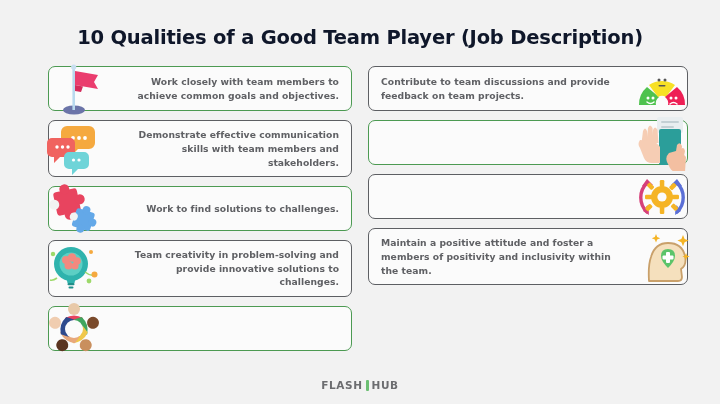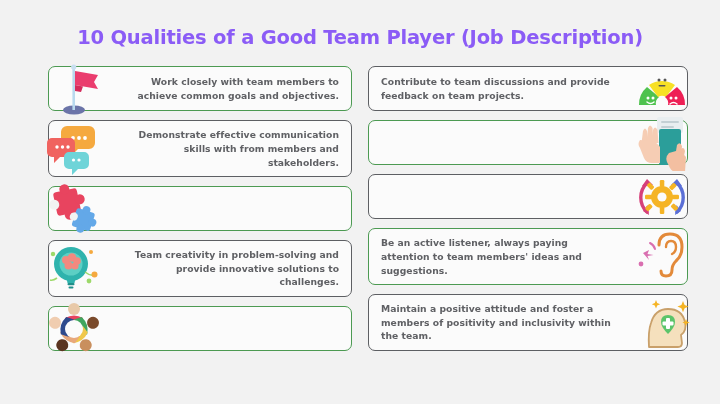--- a/index.html
+++ b/index.html
@@ -19,21 +19,21 @@
     background: #f2f2f2;
     position: relative;
     padding: 0;
   }
 
   
   .title {
     text-align: center;
     font-size: 19.5px;
     font-weight: bold;
-    color: #8b5cf6;
+    color: #0f172a;
     letter-spacing: -0.2px;
     padding-top: 26px;
     padding-bottom: 0;
     line-height: 1.2;
   }
 
   
   .columns {
     display: flex;
     gap: 16px;
@@ -160,21 +160,21 @@
               <circle cx="40" cy="18" r="1.9" fill="#fff"></circle>
             <path d="M7 18 h18 a5 5 0 0 1 5 5 v9 a5 5 0 0 1 -5 5 h-10 l-6 6 v-6 h-2 a5 5 0 0 1 -5 -5 v-9 a5 5 0 0 1 5 -5 z" fill="#f0635f"></path>
             <circle cx="12" cy="27" r="1.7" fill="#fff"></circle>
               <circle cx="17.5" cy="27" r="1.7" fill="#fff"></circle>
               <circle cx="23" cy="27" r="1.7" fill="#fff"></circle>
             <path d="M24 32 h15 a5 5 0 0 1 5 5 v7 a5 5 0 0 1 -5 5 h-6 l-6 6 v-6 h-3 a5 5 0 0 1 -5 -5 v-7 a5 5 0 0 1 5 -5 z" fill="#6fd4d8"></path>
             <circle cx="28.5" cy="40" r="1.6" fill="#fff"></circle>
               <circle cx="34" cy="40" r="1.6" fill="#fff"></circle>
           </svg>
         </span>
-        <div class="card-text">Demonstrate effective communication skills with from members and stakeholders.</div>
+        <div class="card-text">Demonstrate effective communication skills with team members and stakeholders.</div>
       </div>
 
       <div class="card green">
         <span class="icon-left">
           <svg width="58" height="58" viewBox="0 0 58 58">
             <g fill="#e8445f" transform="translate(6,6) rotate(-12 16 16)">
               <rect x="4" y="4" width="24" height="24" rx="3"></rect>
               <circle cx="16" cy="3" r="5"></circle>
                 <circle cx="29" cy="16" r="5"></circle>
               <circle cx="16" cy="29" r="5"></circle>
@@ -182,20 +182,21 @@
             </g>
             <g fill="#63a8e8" transform="translate(26,27) rotate(18 12 12)">
               <rect x="3" y="3" width="19" height="19" rx="2.5"></rect>
               <circle cx="12.5" cy="2.5" r="4"></circle>
                 <circle cx="22" cy="12.5" r="4"></circle>
               <circle cx="12.5" cy="22" r="4"></circle>
                 <circle cx="2.5" cy="12.5" r="4" fill="#f2f2f2"></circle>
             </g>
           </svg>
         </span>
+        <div class="card-text">Work to find solutions to challenges.</div>
       </div>
 
       <div class="card gray">
         <span class="icon-left">
           <svg width="58" height="58" viewBox="0 0 58 58">
             <circle cx="26" cy="24" r="17" fill="#2fb3ad"></circle>
             <circle cx="26" cy="24" r="11.5" fill="#5ccfc4"></circle>
             <g fill="#f2897f">
               <circle cx="21" cy="20" r="4"></circle>
                 <circle cx="27" cy="17.5" r="4.3"></circle>
@@ -319,34 +320,20 @@
               <rect x="15" y="13" width="4.5" height="7" rx="1.2" transform="rotate(-45 17 16)"></rect>
               <rect x="39" y="34" width="4.5" height="7" rx="1.2" transform="rotate(-45 41 37)"></rect>
               <rect x="38" y="13" width="4.5" height="7" rx="1.2" transform="rotate(45 40 16)"></rect>
               <rect x="14" y="34" width="4.5" height="7" rx="1.2" transform="rotate(45 16 37)"></rect>
             </g>
             <circle cx="29" cy="27" r="4.6" fill="#fbfbfb"></circle>
           </svg>
         </span>
       </div>
 
-      <div class="card green">
-        <div class="card-text">Be an active listener, always paying attention to team members' ideas and suggestions.</div>
-        <span class="icon-right">
-          <svg width="58" height="52" viewBox="0 0 58 52">
-            <path d="M26 14 q0 -11 11 -11 q12 0 12 13 q0 9 -6 14 q-4 4 -4 9 q0 6 -6 6 q-5 0 -5 -5" stroke="#e38a3a" stroke-width="3" fill="#fbfbfb" stroke-linecap="round" stroke-linejoin="round"></path>
-            <path d="M33 16 q0 -6 5 -6 q5 0 5 6 q0 5 -4 7" stroke="#e38a3a" stroke-width="2.4" fill="none" stroke-linecap="round"></path>
-            <g fill="#d96fb0">
-              <path d="M10 22 l6 -3 l-1.5 4 l6 1 l-6 1 l1.5 4 z"></path>
-              <circle cx="8" cy="33" r="2.4"></circle>
-            </g>
-            <path d="M17 12 q4 2 5 6" stroke="#d96fb0" stroke-width="2" fill="none" stroke-linecap="round"></path>
-          </svg>
-        </span>
-      </div>
 
       <div class="card gray">
         <div class="card-text">Maintain a positive attitude and foster a members of positivity and inclusivity within the team.</div>
         <span class="icon-right">
           <svg width="58" height="56" viewBox="0 0 58 56">
             <path d="M16 52 q-1 -16 2 -24 q4 -14 17 -14 q14 0 17 13 q2 9 -4 13 l1 8 q0 4 -4 4 z" fill="#f5e0bd" stroke="#c9a06a" stroke-width="1.8" stroke-linejoin="round"></path>
             <path d="M35 20 q7 0 7 7 q0 5 -7 12 q-7 -7 -7 -12 q0 -7 7 -7 z" fill="#5cc46a"></path>
             <rect x="33" y="23" width="4" height="11" rx="1" fill="#fff"></rect>
             <rect x="29.5" y="26.5" width="11" height="4" rx="1" fill="#fff"></rect>
             <g fill="#f5b425">
@@ -354,14 +341,19 @@
               <path d="M23 5 l1.2 3 l3 1.2 l-3 1.2 l-1.2 3 l-1.2 -3 l-3 -1.2 l3 -1.2 z"></path>
               <path d="M53 24 l1 2.6 l2.6 1 l-2.6 1 l-1 2.6 l-1 -2.6 l-2.6 -1 l2.6 -1 z"></path>
             </g>
           </svg>
         </span>
       </div>
 
     </div>
   </div>
 
+  <div class="footer">
+    <span class="logo-text">FLASH</span>
+    <span class="logo-bar"></span>
+    <span class="logo-text">HUB</span>
+  </div>
 
 </div>
 
 </body></html>

